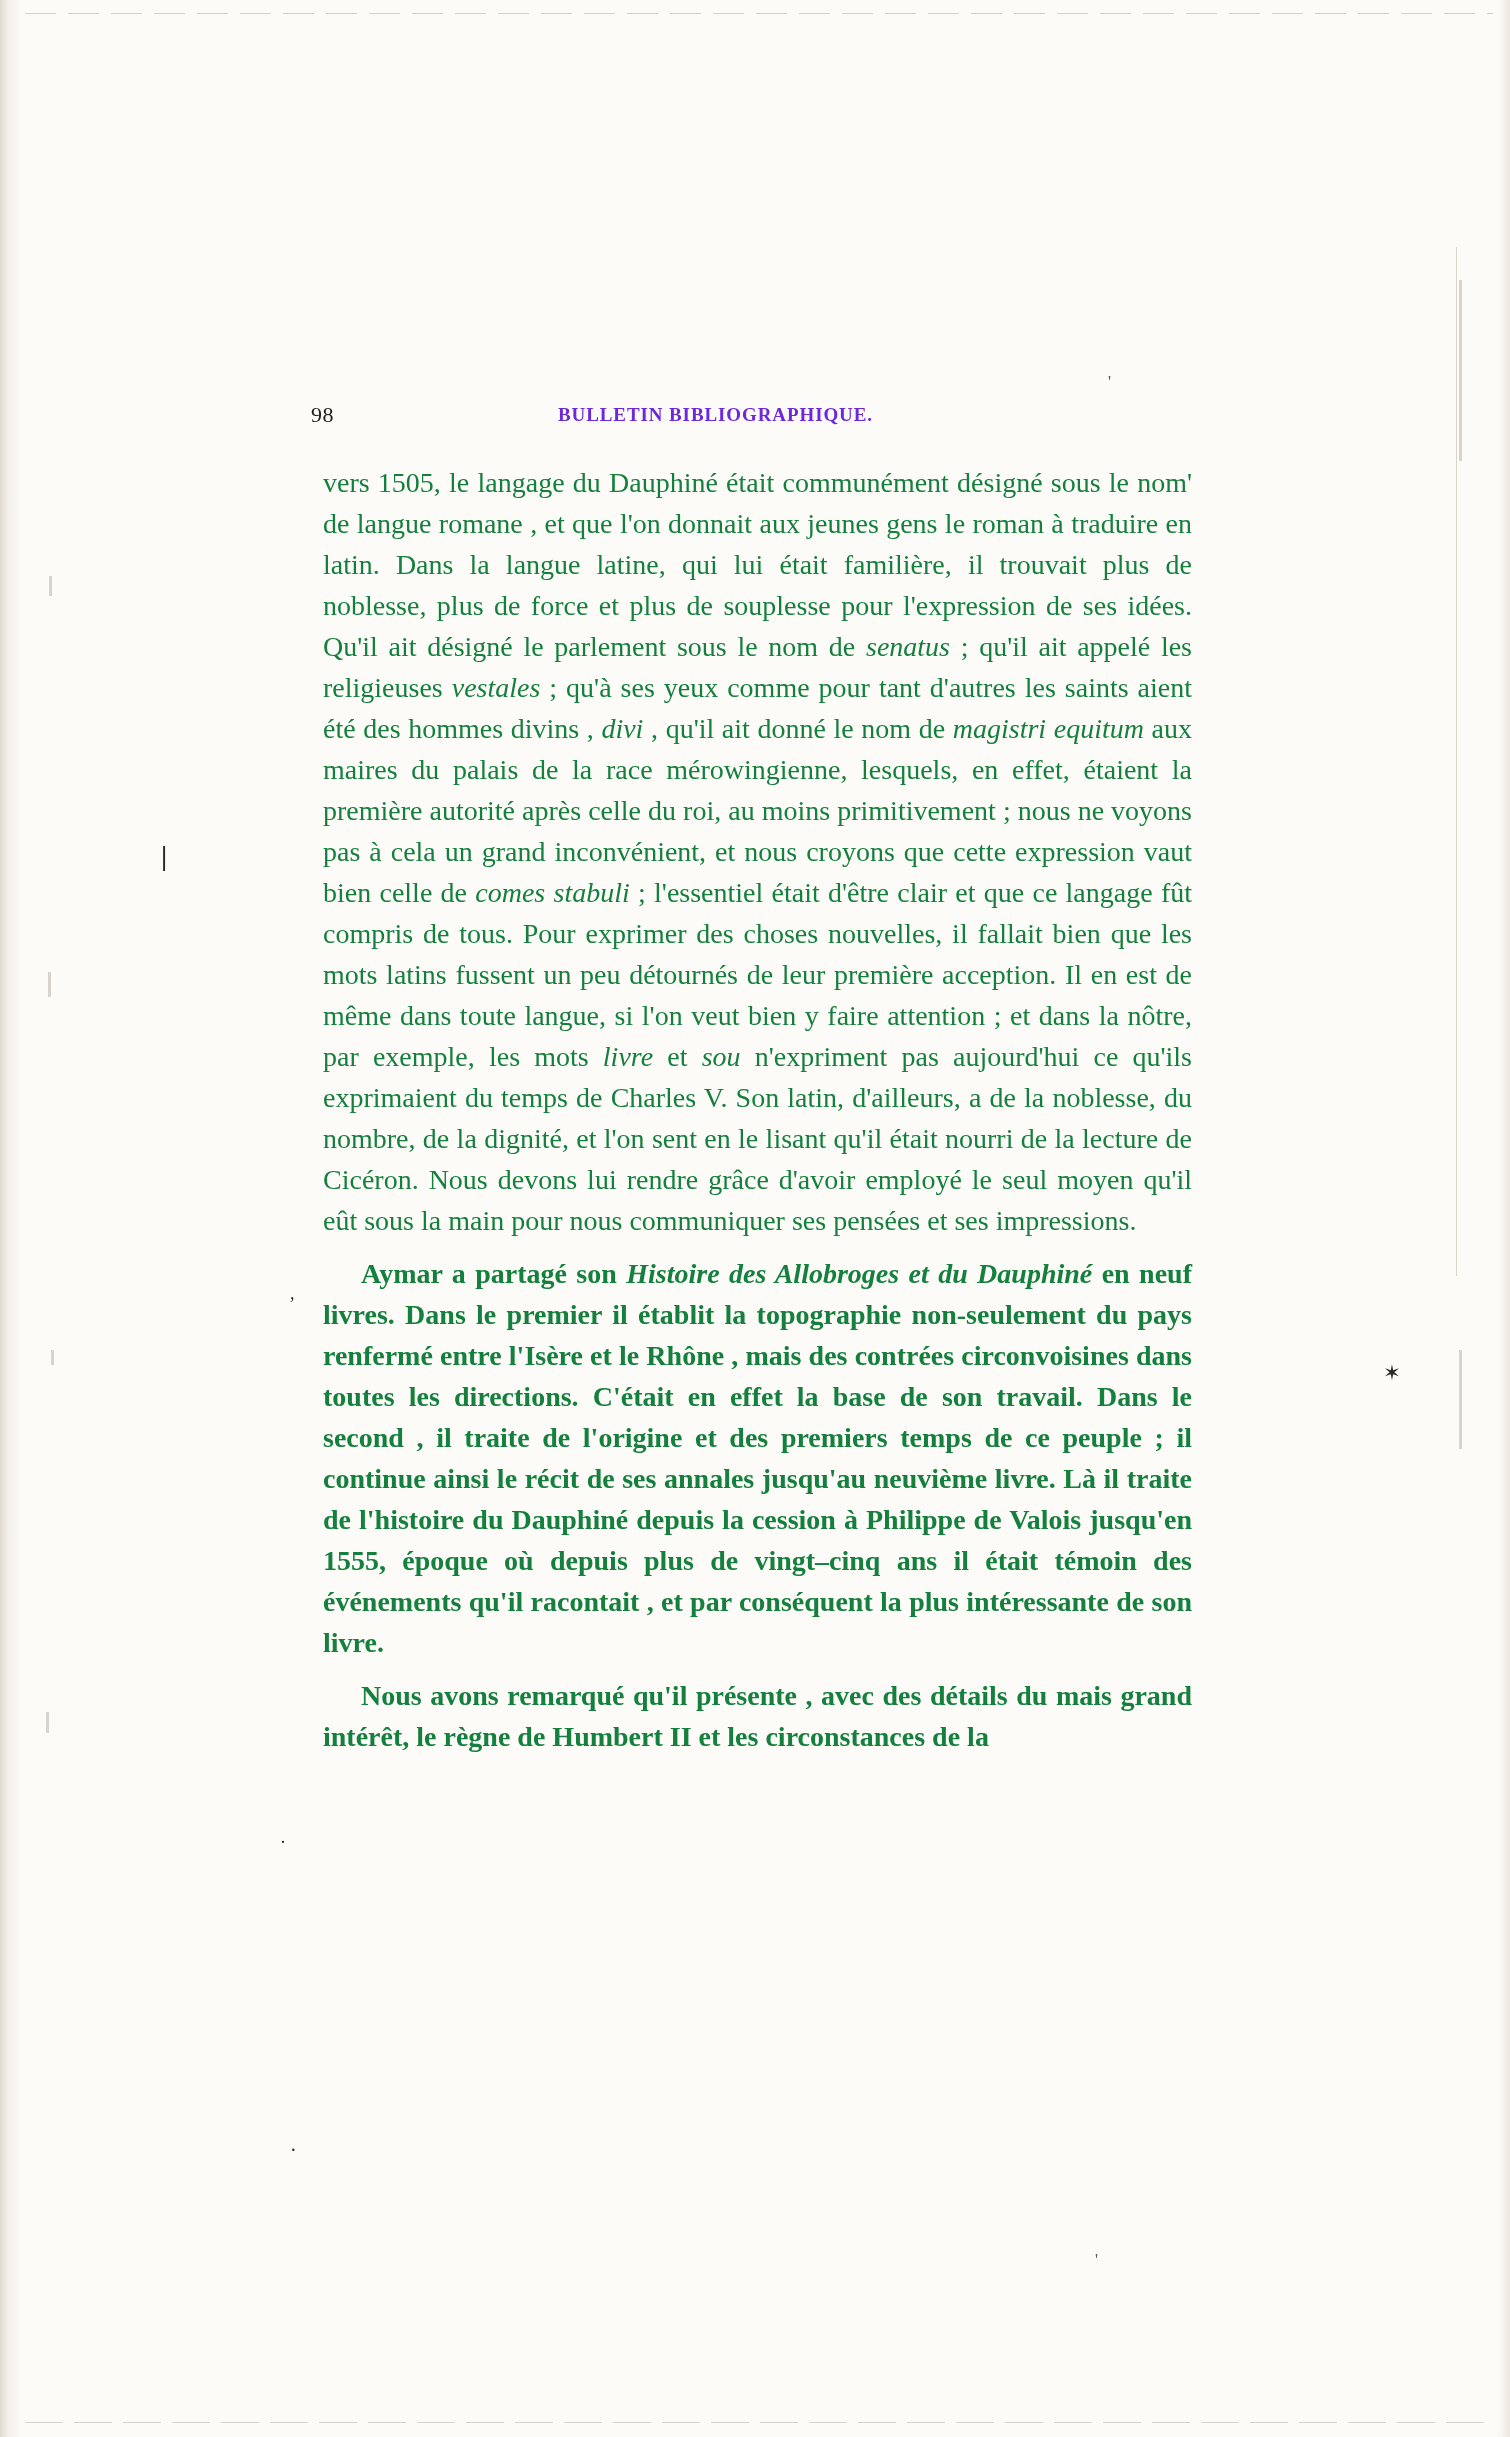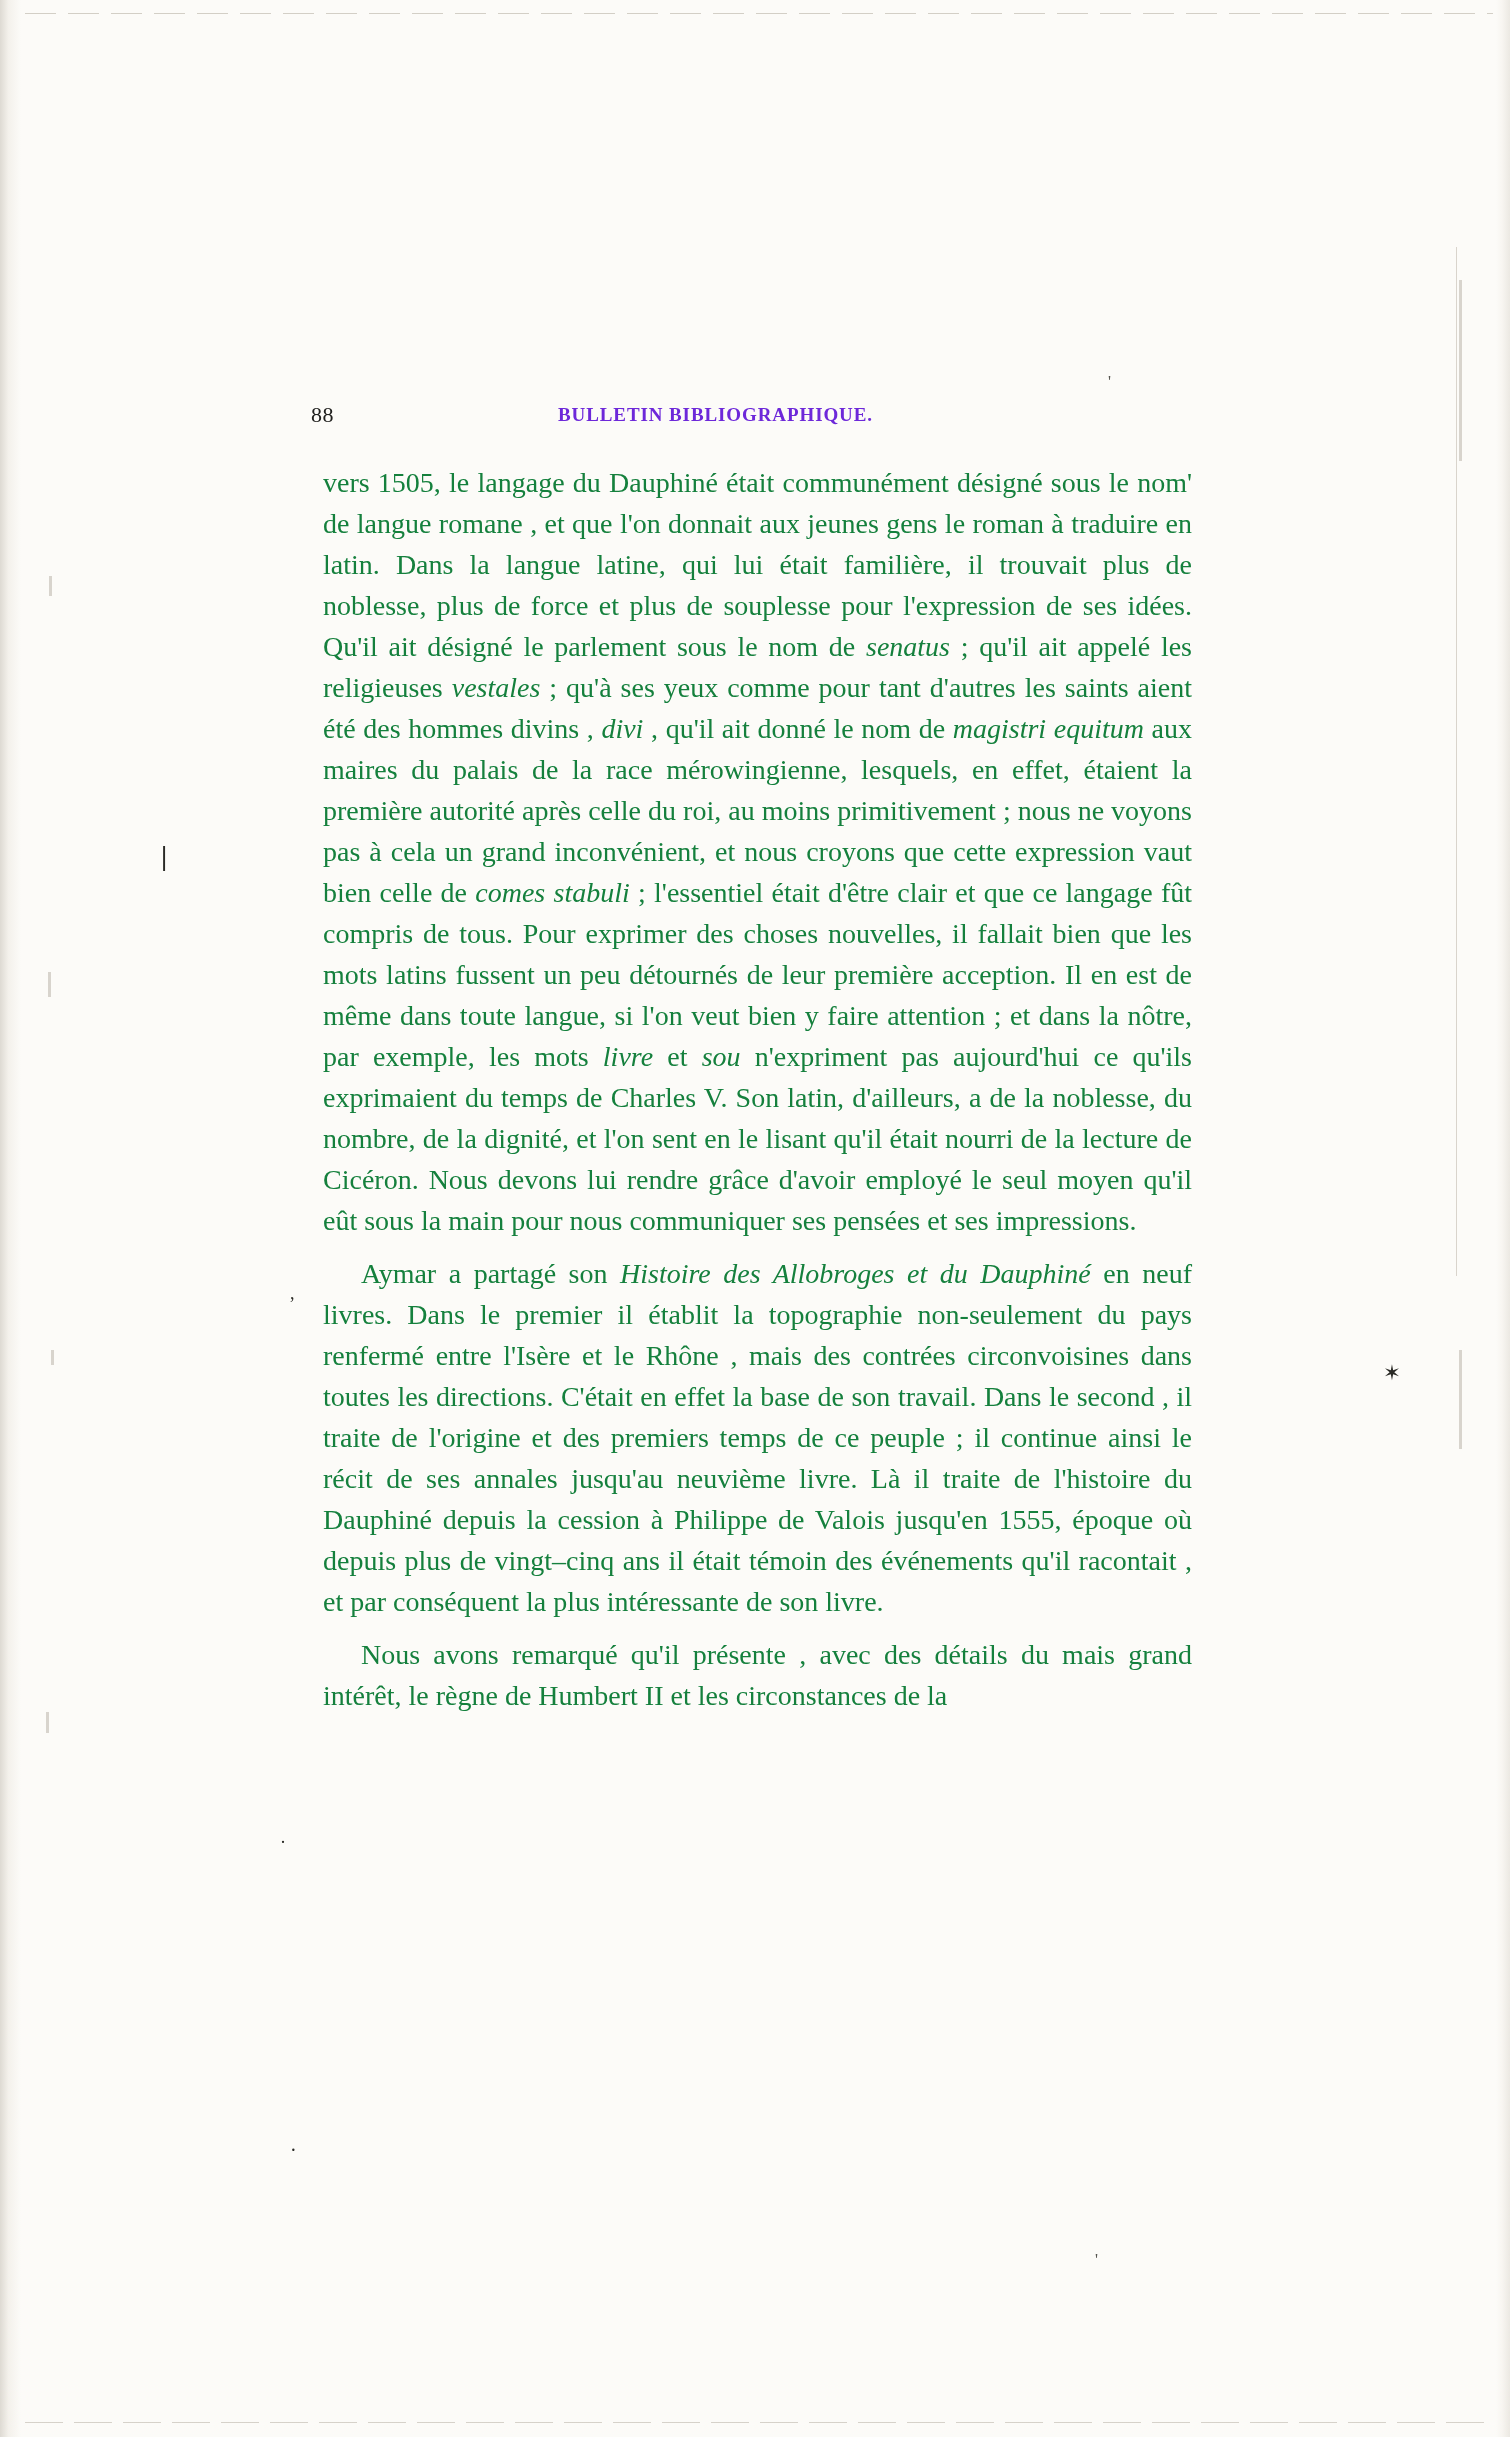--- a/index.html
+++ b/index.html
@@ -102,20 +102,21 @@
     text-align: justify;
     text-justify: inter-word;
     color: #15803d;
     hyphens: manual;
   }
   p.body-par + p.body-par {
     margin-top: 0;
   }
   p.indent {
     text-indent: 38px;
+    font-weight: bold;
   }
   em {
     font-style: italic;
   }
   .tight {
     letter-spacing: -0.1px;
   }
 
   
   .mark {
@@ -174,21 +175,21 @@
 <div class="scan-speckle" style="left:49px; top:576px; width:2.5px; height:20px;"></div>
 <div class="scan-speckle" style="left:48px; top:972px; width:2.5px; height:25px;"></div>
 <div class="scan-speckle" style="left:51px; top:1350px; width:2.5px; height:15px;"></div>
 <div class="scan-speckle" style="left:46px; top:1712px; width:2.5px; height:21.4px;"></div>
 <div class="scan-speckle" style="left:1459px; top:280px; width:2.5px; height:181px;"></div>
 <div class="scan-speckle" style="left:1459px; top:1350px; width:2.5px; height:99px;"></div>
 
 <main class="text-column">
 
   <div class="header-row">
-    <div class="page-number">88</div>
+    <div class="page-number">98</div>
     <div class="running-head">BULLETIN BIBLIOGRAPHIQUE.</div>
   </div>
 
   <p class="body-par">vers 1505, le langage du Dauphiné était communément désigné sous le nom<span class="tight">'</span> de langue romane , et que l'on donnait aux jeunes gens le roman à traduire en latin. Dans la langue latine, qui lui était familière, il trouvait plus de noblesse, plus de force et plus de souplesse pour l'expression de ses idées. Qu'il ait désigné le parlement sous le nom de <em>senatus</em> ; qu'il ait appelé les religieuses <em>vestales</em> ; qu'à ses yeux comme pour tant d'autres les saints aient été des hommes divins , <em>divi</em> , qu'il ait donné le nom de <em>magistri equitum</em> aux maires du palais de la race mérowingienne, lesquels, en effet, étaient la première autorité après celle du roi, au moins primitivement ; nous ne voyons pas à cela un grand inconvénient, et nous croyons que cette expression vaut bien celle de <em>comes stabuli</em> ; l'essentiel était d'être clair et que ce langage fût compris de tous. Pour exprimer des choses nouvelles, il fallait bien que les mots latins fussent un peu détournés de leur première acception. Il en est de même dans toute langue, si l'on veut bien y faire attention ; et dans la nôtre, par exemple, les mots <em>livre</em> et <em>sou</em> n'expriment pas aujourd'hui ce qu'ils exprimaient du temps de Charles V. Son latin, d'ailleurs, a de la noblesse, du nombre, de la dignité, et l'on sent en le lisant qu'il était nourri de la lecture de Cicéron. Nous devons lui rendre grâce d'avoir employé le seul moyen qu'il eût sous la main pour nous communiquer ses pensées et ses impressions.</p>
   <p class="body-par indent">Aymar a partagé son <em>Histoire des Allobroges et du Dauphiné</em> en neuf livres. Dans le premier il établit la topographie non-seulement du pays renfermé entre l'Isère et le Rhône , mais des contrées circonvoisines dans toutes les directions. C'était en effet la base de son travail. Dans le second , il traite de l'origine et des premiers temps de ce peuple ; il continue ainsi le récit de ses annales jusqu'au neuvième livre. Là il traite de l'histoire du Dauphiné depuis la cession à Philippe de Valois jusqu'en 1555, époque où depuis plus de vingt–cinq ans il était témoin des événements qu'il racontait , et par conséquent la plus intéressante de son livre.</p>
   <p class="body-par indent">Nous avons remarqué qu'il présente , avec des détails du mais grand intérêt, le règne de Humbert II et les circonstances de la</p>
 
 </main>
 
 <div class="mark mark-left-bracket">|</div>

